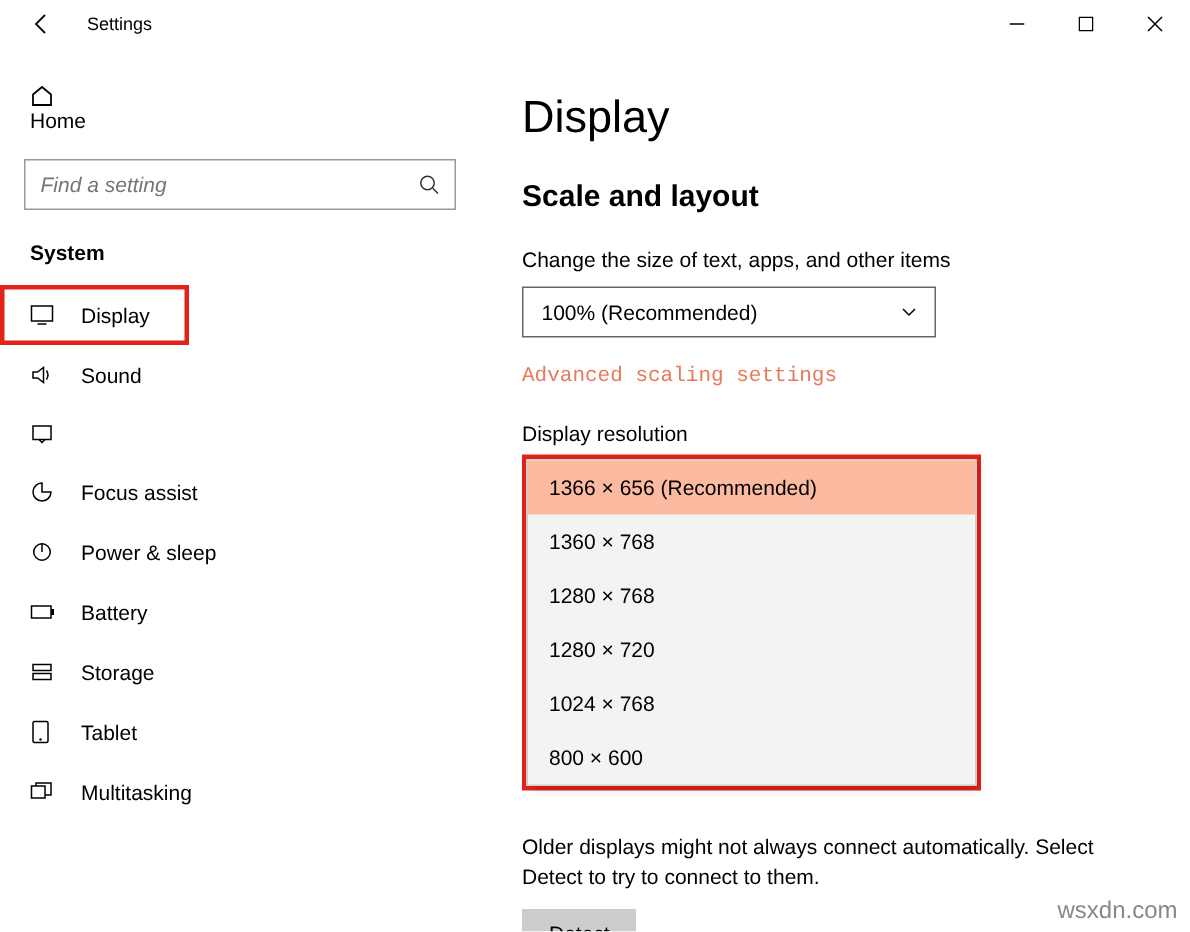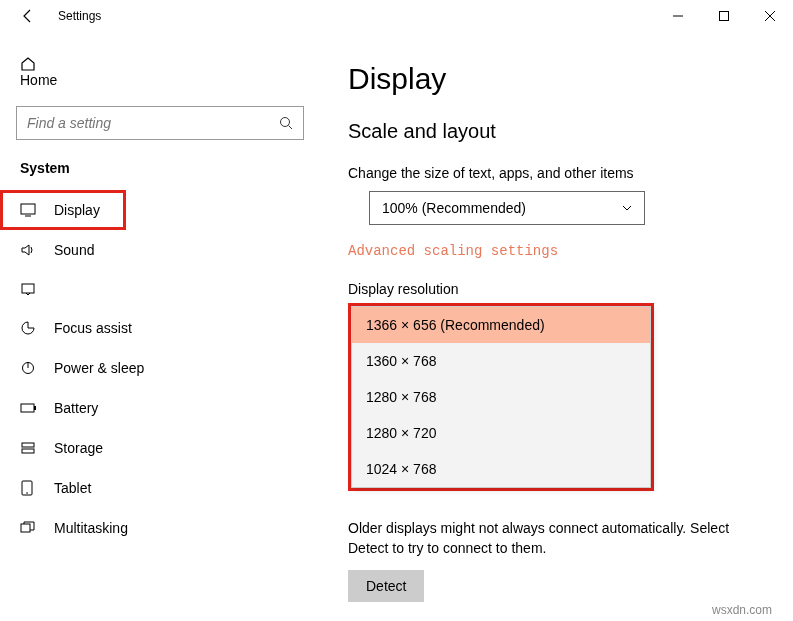--- a/index.html
+++ b/index.html
@@ -23,38 +23,38 @@
     .search-box .search-icon { font-size: 14px; color: #333; }
     
     .section-header { font-size: 14px; font-weight: 600; padding: 0 20px 14px 20px; }
     
     .nav-item { display: flex; align-items: center; padding: 12px 0 12px 20px; font-size: 14px; }
     .nav-item .icon { width: 20px; margin-right: 14px; display: flex; align-items: center; }
     .nav-item.highlighted { border: 3px solid #E2231A; padding: 9px 0 9px 17px; margin-right: 194px; }
     
     .main { flex: 1; padding: 30px 24px 0 28px; position: relative; }
     .page-title { font-size: 30px; font-weight: 400; margin-bottom: 24px; }
-    .section-title { font-size: 20px; font-weight: 400; margin-bottom: 22px; }
+    .section-title { font-size: 20px; font-weight: 700; margin-bottom: 22px; }
     .field-label { font-size: 14px; margin-bottom: 10px; }
     
-    .dropdown { width: 276px; height: 34px; border: 1px solid #666; display: flex; align-items: center; padding: 0 12px; margin-bottom: 18px; font-size: 14px; position: relative; margin-left: 21px; }
+    .dropdown { width: 276px; height: 34px; border: 1px solid #666; display: flex; align-items: center; padding: 0 12px; margin-bottom: 18px; font-size: 14px; position: relative; }
     .dropdown .chev { margin-left: auto; font-size: 10px; }
     
     .link { color: #E87959; font-size: 14px; margin-bottom: 22px; display: block; font-family: Liberation Mono, monospace; }
     
     .resolution-label { font-size: 14px; margin-bottom: 6px; }
     
     .dropdown-open { width: 300px; border: 1px solid #ccc; background: #f3f3f3; box-shadow: 2px 2px 6px rgba(0,0,0,0.15); }
     .dropdown-option { padding: 10px 14px; font-size: 14px; }
     .dropdown-option.selected { background: #FCBBA1; }
     .dropdown-wrap { border: 3px solid #E2231A; display: inline-block; }
     
     .info-text { font-size: 14px; margin: 28px 0 12px 0; line-height: 1.4; }
     .detect-btn { background: #ccc; border: none; padding: 8px 18px; font-size: 14px; }
-    .watermark { position: absolute; bottom: 4px; right: 21px; font-size: 12px; color: #888; }
+    .watermark { position: absolute; bottom: 4px; right: 8px; font-size: 16px; color: #888; }
     
     svg { display: block; }
   </style>
 </head>
 <body>
 
 <div class="titlebar">
   <div class="titlebar-back">
     <svg width="16" height="16" viewBox="0 0 16 16">
         <path d="M10 2 L4 8 L10 14" stroke="#000" stroke-width="1.2" fill="none"></path>
@@ -198,20 +198,21 @@
     <a class="link">Advanced scaling settings</a>
     
     <div class="resolution-label">Display resolution</div>
     <div class="dropdown-wrap">
       <div class="dropdown-open">
         <div class="dropdown-option selected">1366 × 656 (Recommended)</div>
         <div class="dropdown-option">1360 × 768</div>
         <div class="dropdown-option">1280 × 768</div>
         <div class="dropdown-option">1280 × 720</div>
         <div class="dropdown-option">1024 × 768</div>
+        <div class="dropdown-option">800 × 600</div>
       </div>
     </div>
     
     <div class="info-text">Older displays might not always connect automatically. Select Detect to try to connect to them.</div>
     <button class="detect-btn">Detect</button>
     
     
   </div>
 </div>
 

